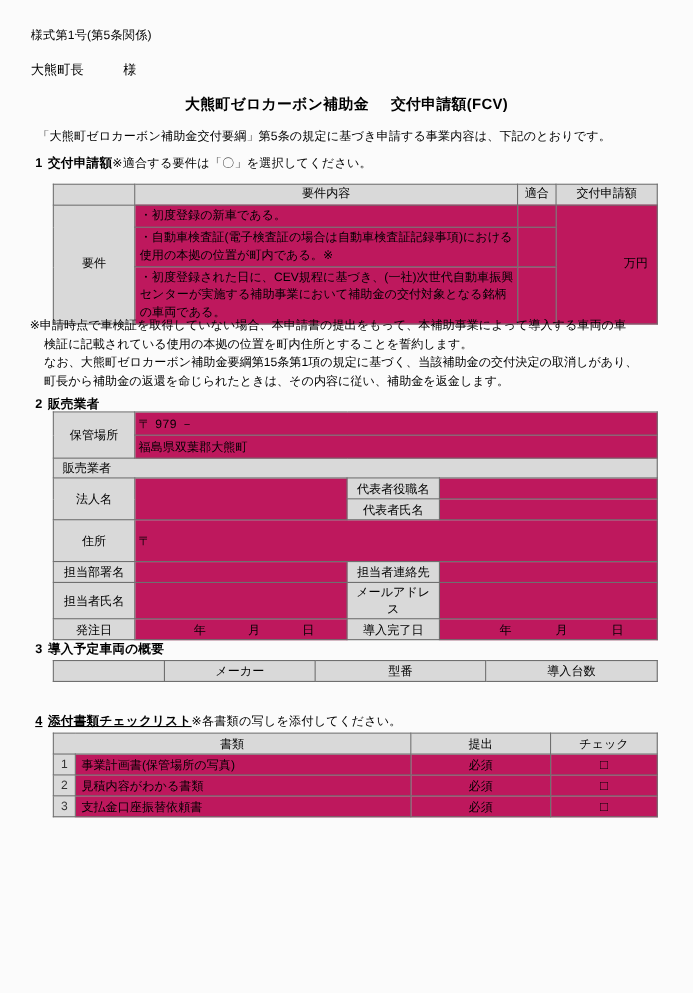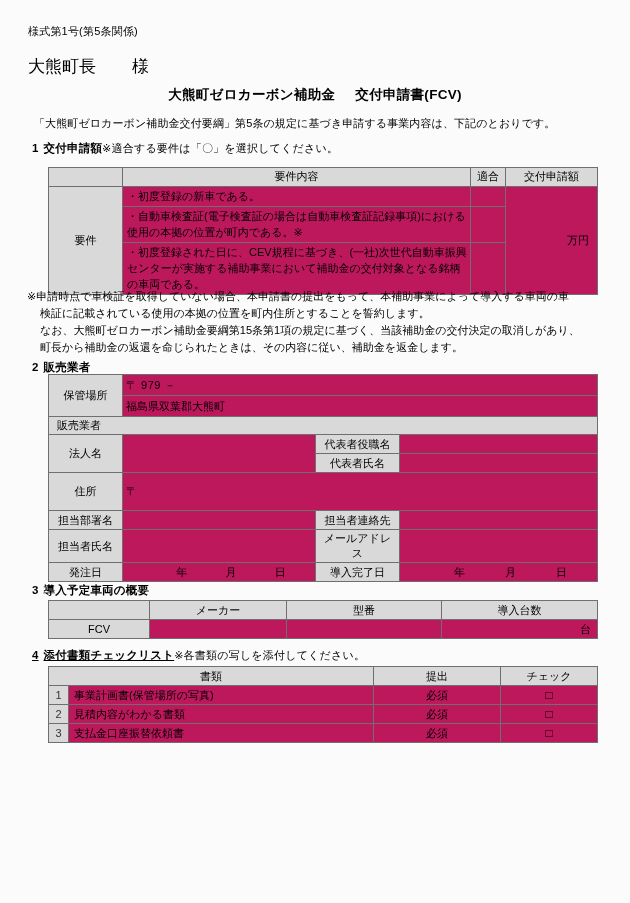--- a/index.html
+++ b/index.html
@@ -26,21 +26,21 @@
   
   .form-code {
     position: absolute;
     left: 28px; top: 24px;
     font-size: 11px;
     letter-spacing: .2px;
   }
   .addressee {
     position: absolute;
     left: 28px; top: 55px;
-    font-size: 17px;
+    font-size: 12px;
   }
   .addressee .hon {
     display: inline-block;
     margin-left: 36px;
   }
   .doc-title {
     position: absolute;
     left: 0; right: 0; top: 86px;
     text-align: center;
     font-size: 13.5px;
@@ -140,21 +140,21 @@
 
 <div class="page">
 
   <div class="form-code">様式第1号(第5条関係)</div>
 
   <div class="addressee">
     <span>大熊町長</span><span class="hon">様</span>
   </div>
 
   <div class="doc-title">
-    <span>大熊町ゼロカーボン補助金</span><span class="gap"></span><span>交付申請書(FCV)</span>
+    <span>大熊町ゼロカーボン補助金</span><span class="gap"></span><span>交付申請額(FCV)</span>
   </div>
 
   <div class="lead">「大熊町ゼロカーボン補助金交付要綱」第5条の規定に基づき申請する事業内容は、下記のとおりです。</div>
 
   <div class="sec-head" id="sec1-head">
     <span class="num">1</span><span>交付申請額</span><span class="note">※適合する要件は「〇」を選択してください。</span>
   </div>
 
   <table class="grid" id="table1">
     <colgroup>
@@ -278,28 +278,20 @@
         <col style="width:155px">
         <col style="width:156px">
     </colgroup>
     <tbody>
       <tr>
         <td class="hdr"></td>
         <td class="hdr">メーカー</td>
         <td class="hdr">型番</td>
         <td class="hdr">導入台数</td>
       </tr>
-      <tr>
-        <td class="lbl">FCV</td>
-        <td></td>
-        <td></td>
-        <td class="rgt">
-          <span>台</span>
-        </td>
-      </tr>
     </tbody>
   </table>
 
   <div class="sec-head" id="sec4-head">
     <span class="num">4</span><span>添付書類チェックリスト</span><span class="note">※各書類の写しを添付してください。</span>
   </div>
 
   <table class="grid" id="table4">
     <colgroup>
       <col style="width:20px">

